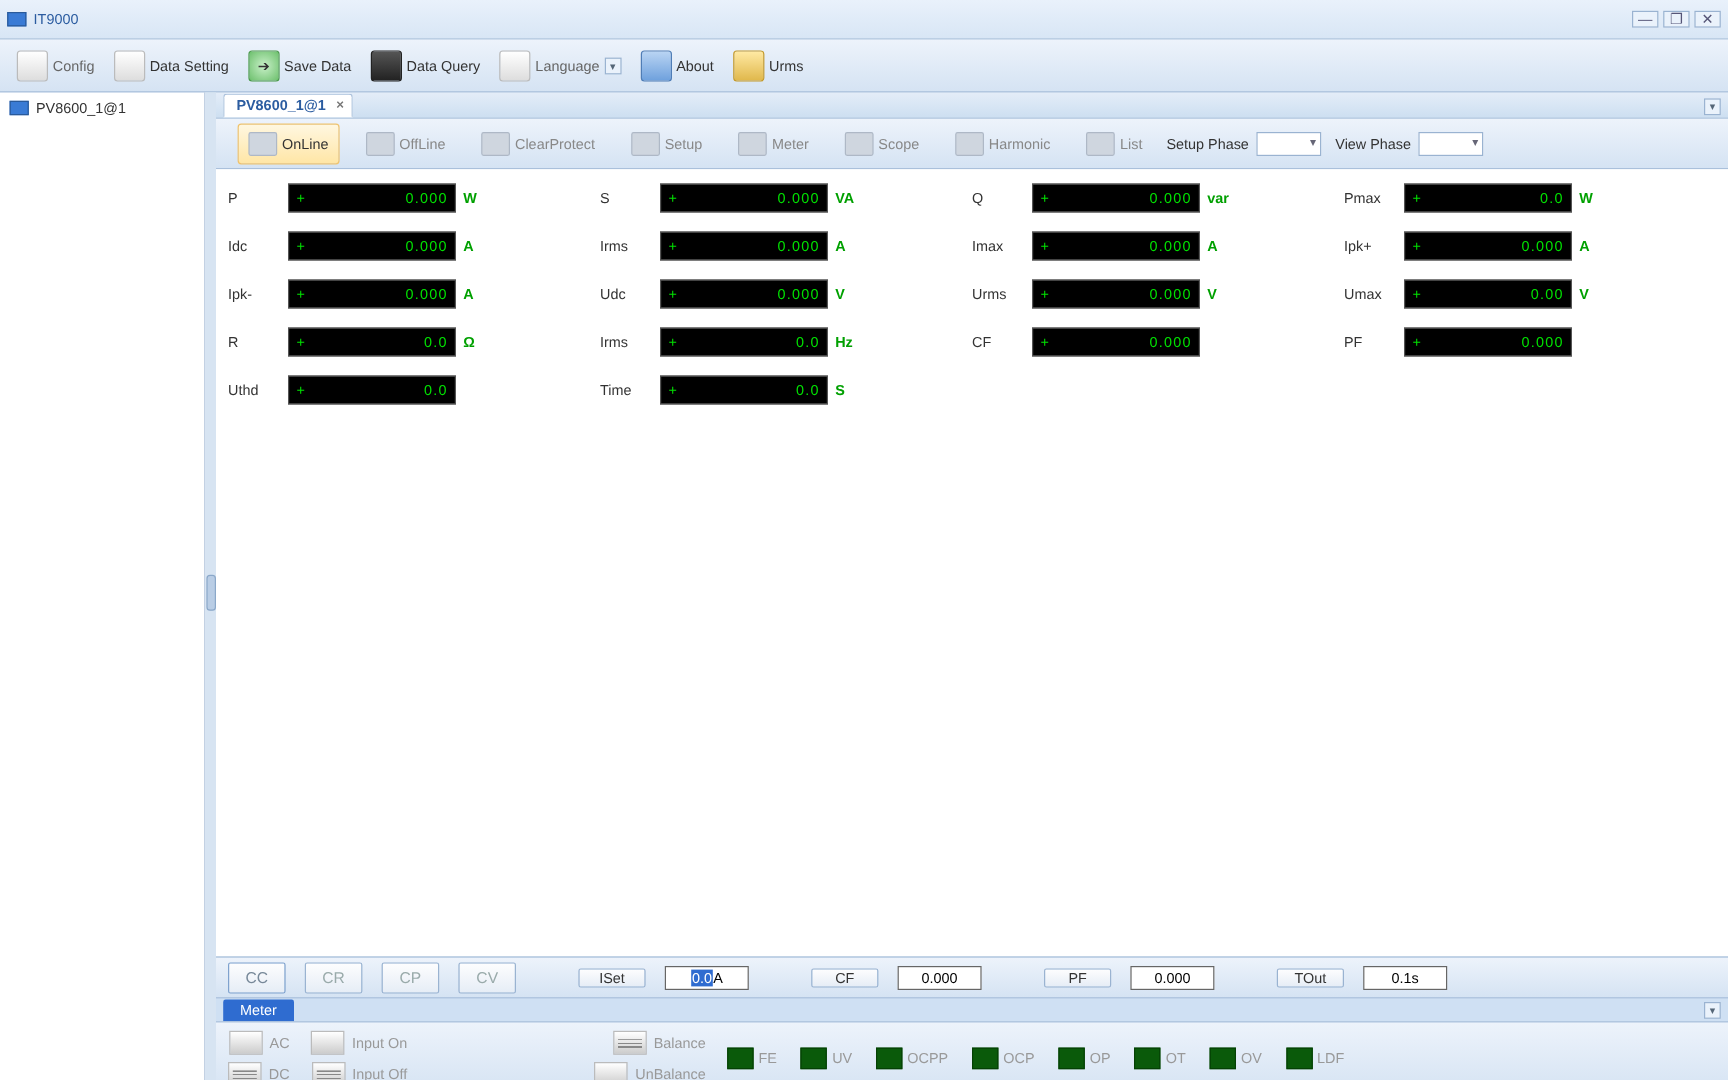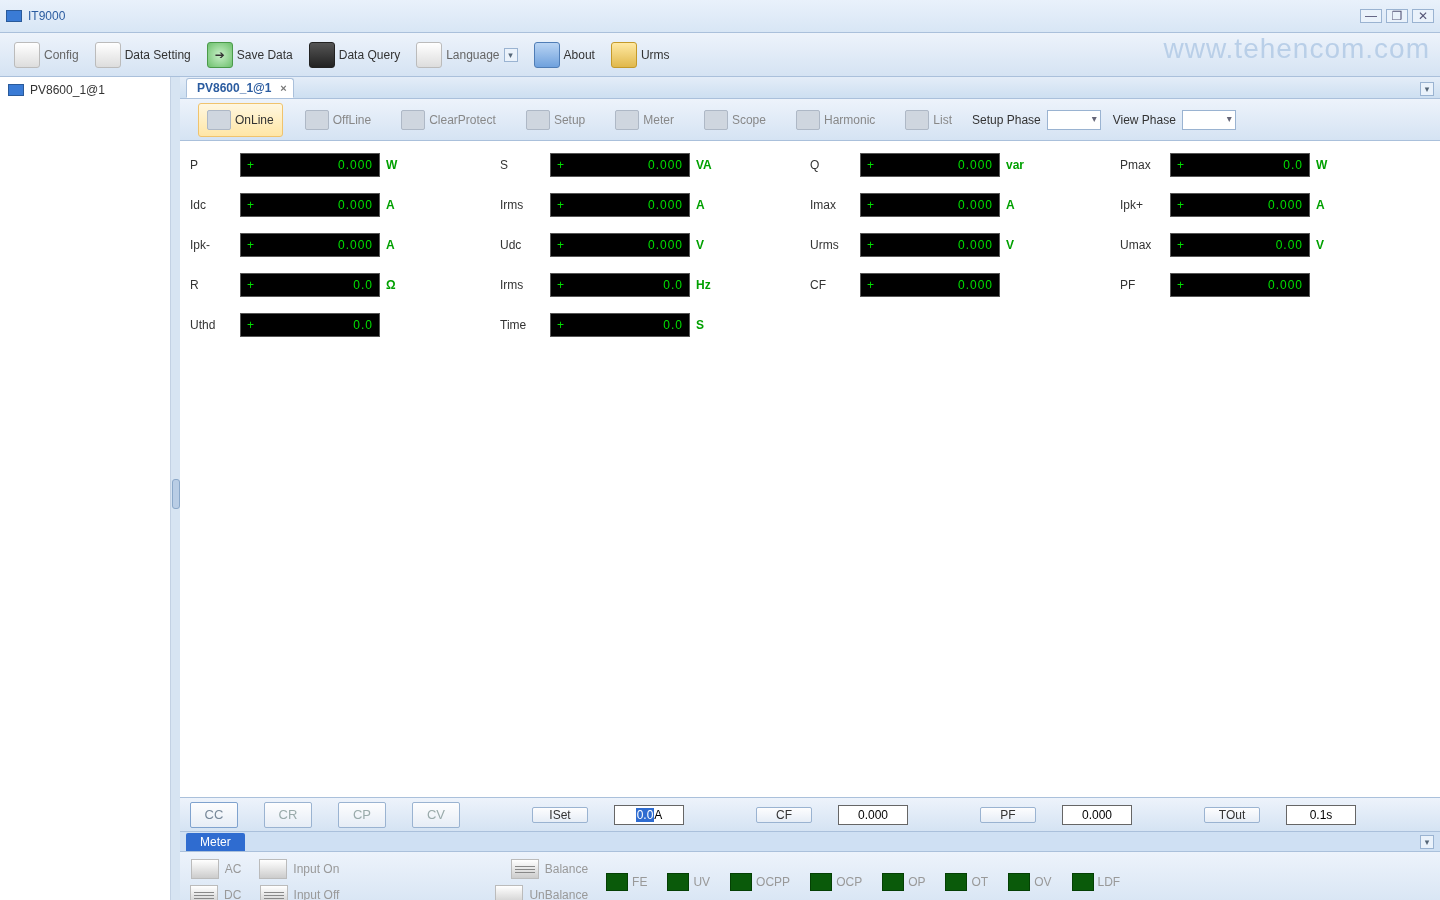--- a/index.html
+++ b/index.html
@@ -47,21 +47,21 @@
 .combo::after { content:"▾"; position:absolute; right:3px; top:2px; font-size:10px; color:#667; }
 
 .metergrid { flex: 1; background: #fff; padding: 12px 10px; overflow: auto; }
 .mrow { display: flex; margin-bottom: 16px; }
 .mcell { width: 310px; display: flex; align-items: center; }
 .mlbl { width: 50px; color: #333; }
 .lcd { width: 140px; height: 24px; background: #000; border: 1px solid #555; color: #00e000; font-family: "Consolas","Courier New",monospace; font-size: 16px; letter-spacing: 1px; display: flex; align-items: center; justify-content: flex-end; padding: 0 6px; position: relative; }
 .lcd .sign { position:absolute; left:6px; color:#00e000; }
 .munit { width: 30px; color: #00a000; font-weight: bold; padding-left: 6px; }
 
-.modebar { height: 34px; background: linear-gradient(#edf3fb,#d5e3f3); border-top: 1px solid #aac0db; display: flex; align-items: center; padding: 0 10px; gap: 26px; }
+.modebar { height: 34px; background: linear-gradient(#edf3fb,#d5e3f3); border-top: 1px solid #aac0db; display: flex; align-items: center; padding: 0 10px; gap: 16px; }
 .modebtn { width: 48px; height: 26px; border:1px solid #9ab3d1; background:linear-gradient(#fdfdfe,#e6edf6); color:#9aa; display:flex; align-items:center; justify-content:center; border-radius:2px; font-size:13px; }
 .modebtn.sel { border-color:#7fa2ce; color:#789; }
 .flatbtn { width: 56px; height: 16px; border:1px solid #9ab3d1; background:linear-gradient(#fdfdfe,#e6edf6); color:#333; display:flex; align-items:center; justify-content:center; border-radius:2px; }
 .valbox { width: 70px; height: 20px; border:1px solid #666; background:#fff; text-align:center; line-height:18px; }
 .valbox.sel { background:#fff; }
 .valbox .hl { background:#2f6cd0; color:#fff; padding:0 1px; }
 
 .metertabbar { height: 20px; background: #cfe0f3; border-top:1px solid #aac0db; display:flex; align-items:flex-end; padding-left:6px; }
 .metertab { height:18px; padding:0 14px; background:#2f6cd0; color:#fff; border-radius:2px 2px 0 0; line-height:18px; }
 
@@ -111,21 +111,20 @@
       <div class="dropdown-arrow">▾</div>
     </div>
   <div class="tbtn enabled">
       <div class="ticon blue"></div>
       <span>About</span>
     </div>
   <div class="tbtn enabled">
       <div class="ticon yellow"></div>
       <span>Urms</span>
     </div>
-  <div class="watermark">www.tehencom.com</div>
 </div>
 
 <div class="body">
 
   <div class="sidebar">
     <div class="treeitem">
       <div class="nodeicon"></div>
       <span>PV8600_1@1</span>
     </div>
   </div>

